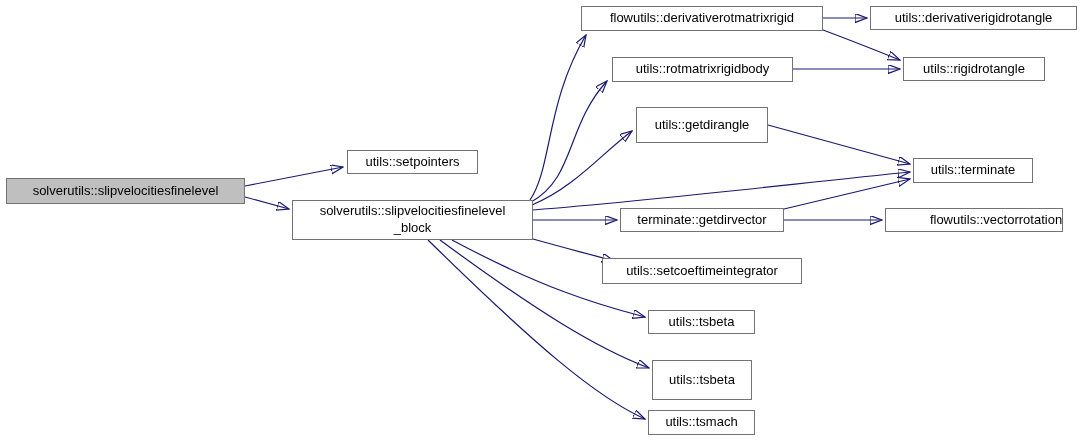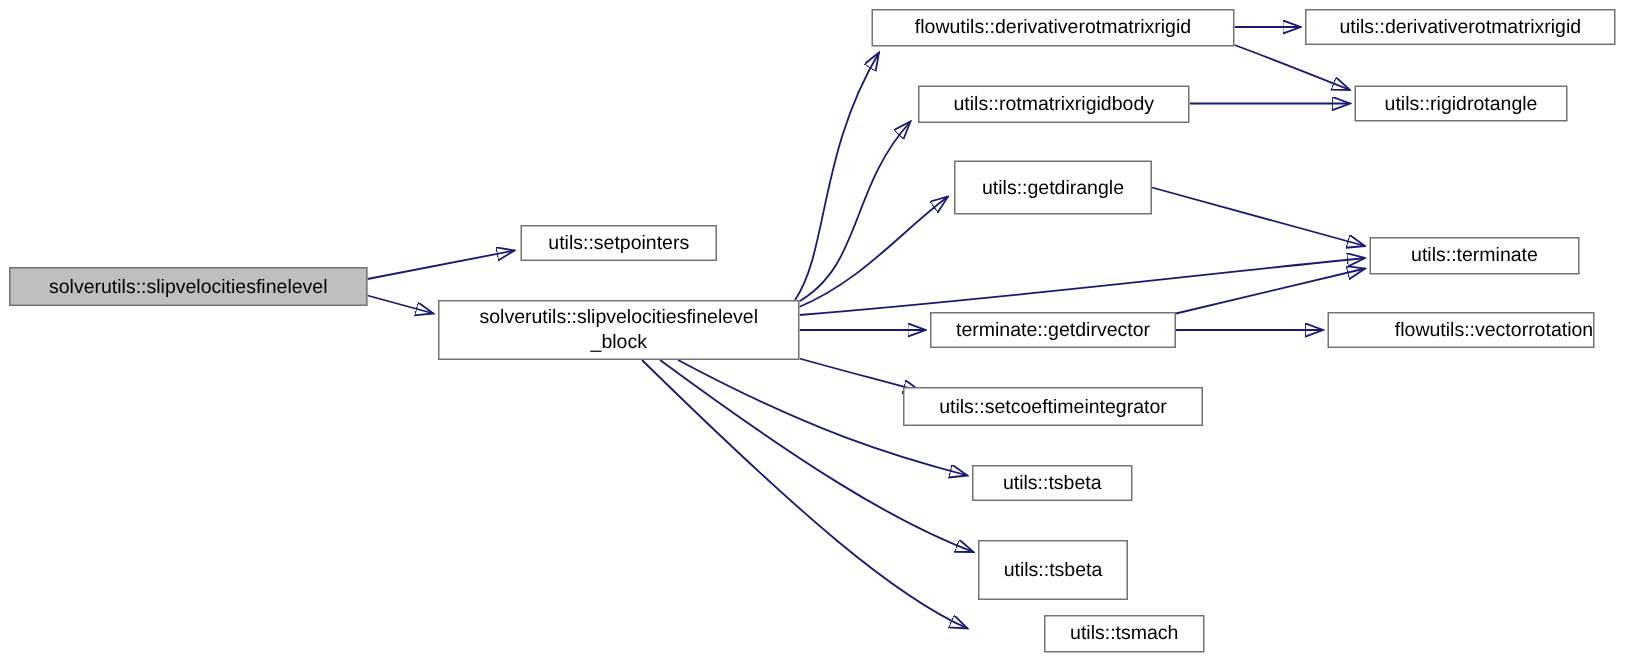--- a/index.html
+++ b/index.html
@@ -94,36 +94,36 @@
   <div class="node" style="left:292px; top:200px; width:241px; height:40px;">
     <span>solverutils::slipvelocitiesfinelevel</span>
     <span>_block</span>
   </div>
 
   <div class="node" style="left:581px; top:6px; width:242px; height:25px;">
     <span>flowutils::derivativerotmatrixrigid</span>
   </div>
 
   <div class="node" style="left:870px; top:6px; width:207px; height:24px;">
-    <span>utils::derivativerotmatrixrigid</span>
+    <span>utils::derivativerigidrotangle</span>
   </div>
 
   <div class="node" style="left:903px; top:57px; width:142px; height:24px;">
     <span>utils::rigidrotangle</span>
   </div>
 
   <div class="node" style="left:612px; top:57px; width:181px; height:25px;">
     <span>utils::rotmatrixrigidbody</span>
   </div>
 
   <div class="node" style="left:636px; top:107px; width:132px; height:36px;">
     <span>utils::getdirangle</span>
   </div>
 
-  <div class="node" style="left:913px; top:158px; width:140px; height:25px;">
+  <div class="node" style="left:913px; top:158px; width:120px; height:25px;">
     <span>utils::terminate</span>
   </div>
 
   <div class="node" style="left:620px; top:208px; width:164px; height:24px;">
     <span>terminate::getdirvector</span>
   </div>
 
   <div class="node" style="left:885px; top:208px; width:178px; height:24px;padding-left:44px;">
     <span>flowutils::vectorrotation</span>
   </div>
@@ -133,17 +133,17 @@
   </div>
 
   <div class="node" style="left:648px; top:310px; width:107px; height:24px;">
     <span>utils::tsbeta</span>
   </div>
 
   <div class="node" style="left:652px; top:360px; width:100px; height:40px;">
     <span>utils::tsbeta</span>
   </div>
 
-  <div class="node" style="left:648px; top:410px; width:107px; height:25px;margin-left:48px;">
+  <div class="node" style="left:648px; top:410px; width:107px; height:25px;">
     <span>utils::tsmach</span>
   </div>
 
 </div>
 
 </body></html>

